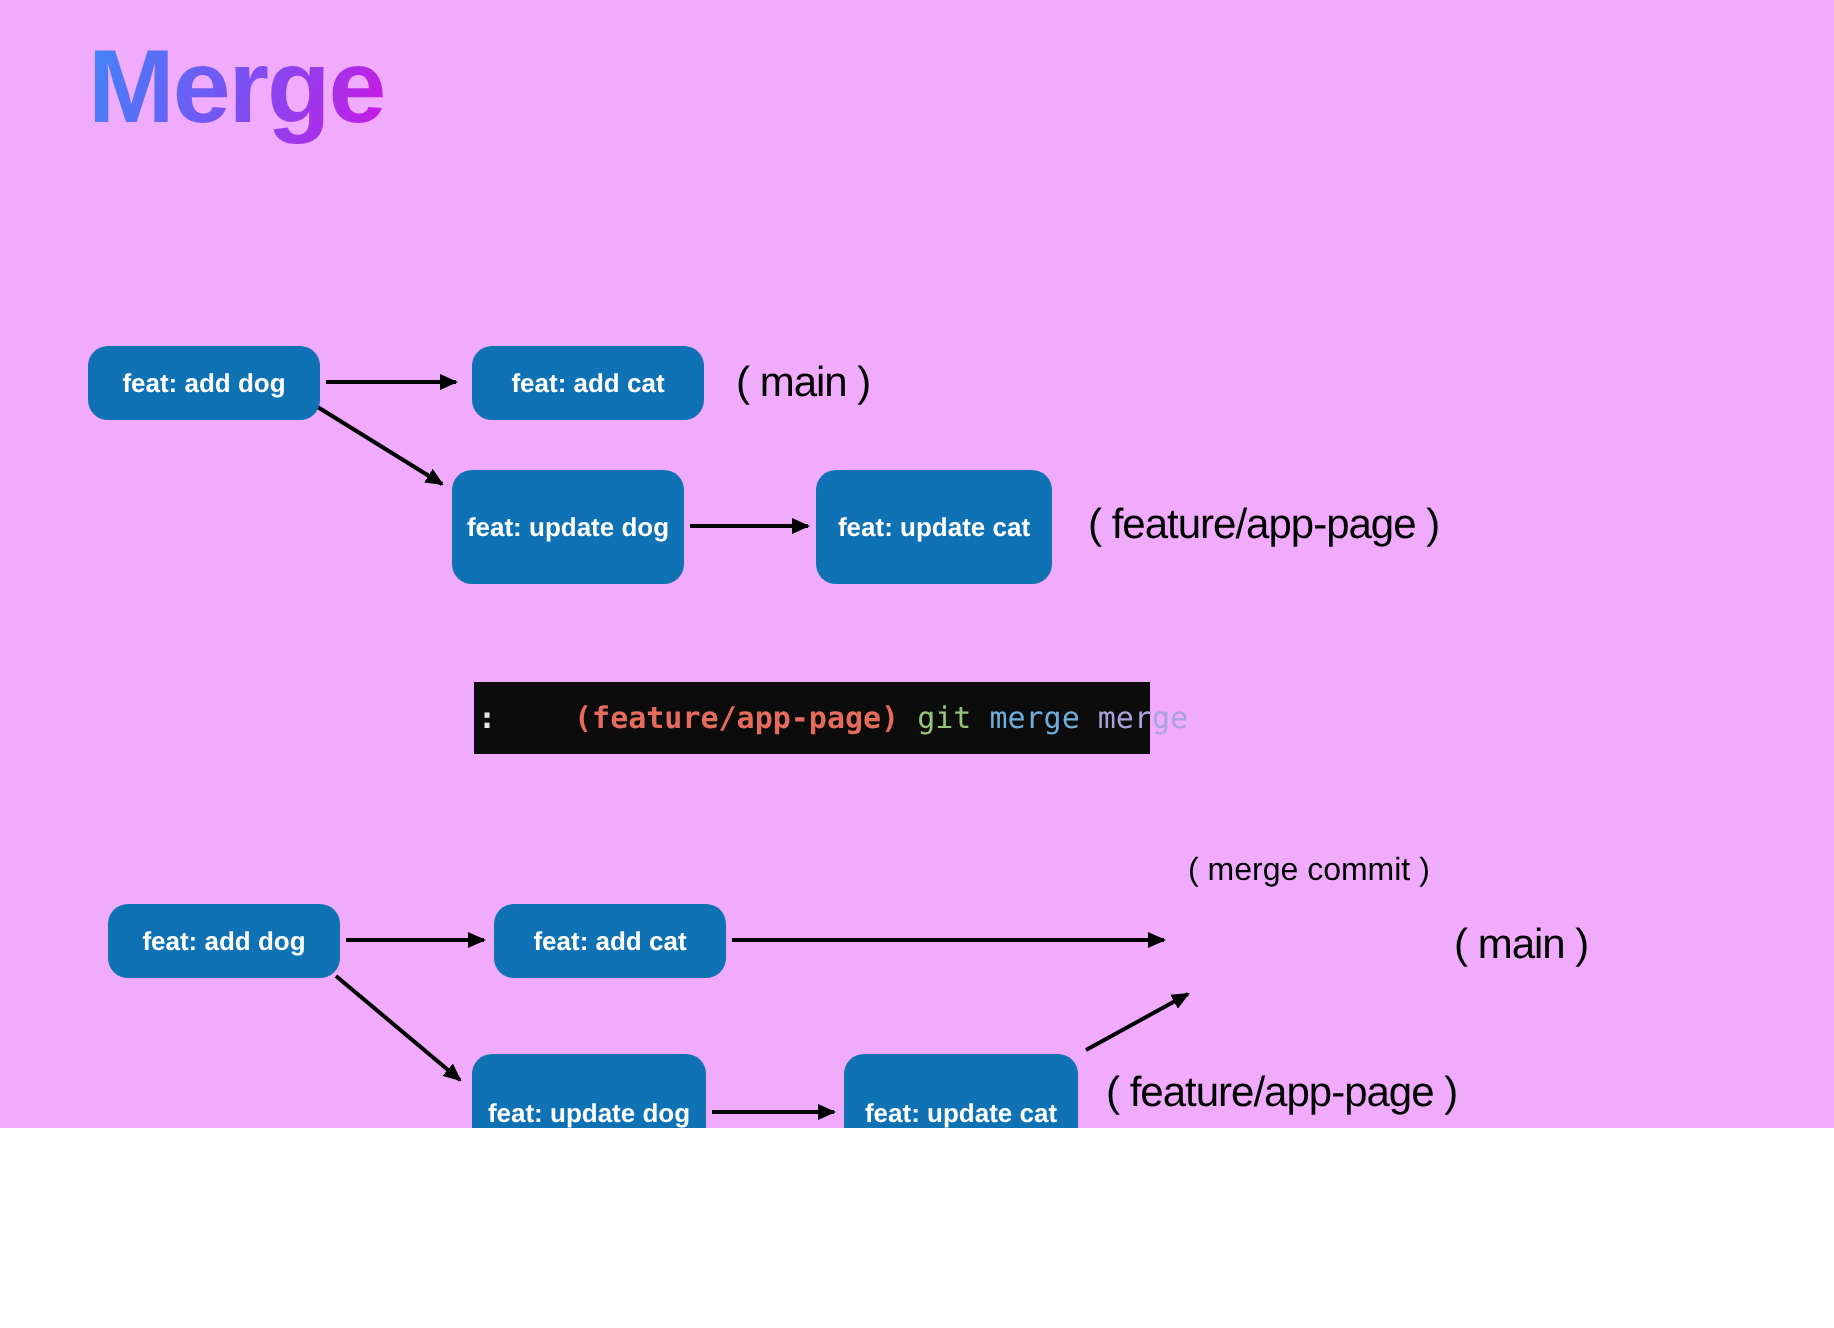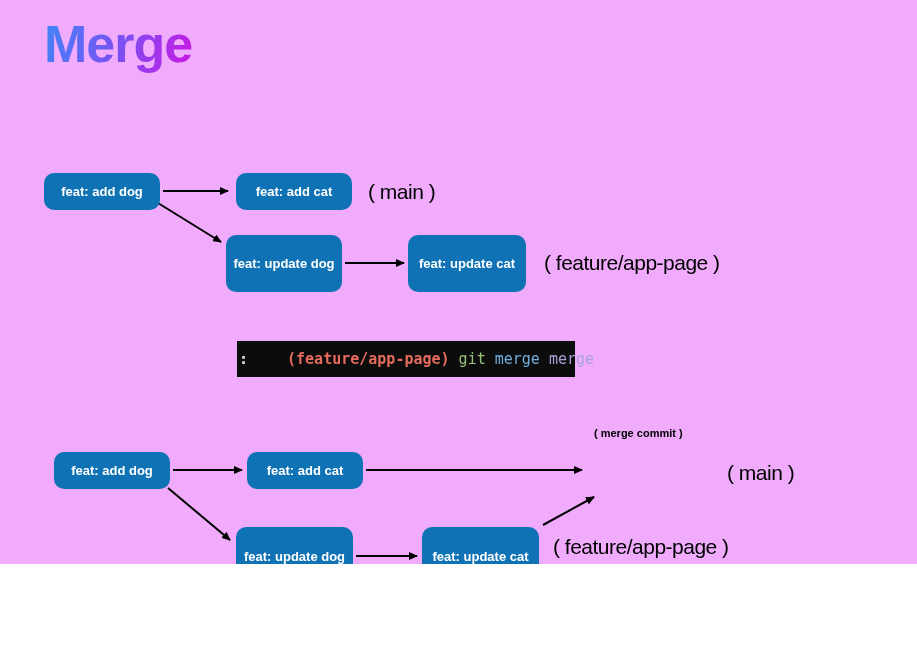--- a/index.html
+++ b/index.html
@@ -31,21 +31,21 @@
     text-align:center;
   }
   
   .branch-label{
     position:absolute;z-index:2;
     color:#000;font-weight:400;font-size:21px;
     letter-spacing:-0.5px;white-space:nowrap;
   }
   .small-label{
     position:absolute;z-index:2;
-    color:#000;font-weight:700;font-size:11px;white-space:nowrap;
+    color:#000;font-weight:400;font-size:16px;white-space:nowrap;
   }
   
   .terminal{
     position:absolute;z-index:2;
     left:237px;top:341px;width:338px;height:36px;
     background:var(--t-bg);
     display:flex;align-items:center;
     font-family:"DejaVu Sans Mono","Liberation Mono",monospace;
     font-size:15px;white-space:pre;
     padding-left:2px;box-sizing:border-box;

